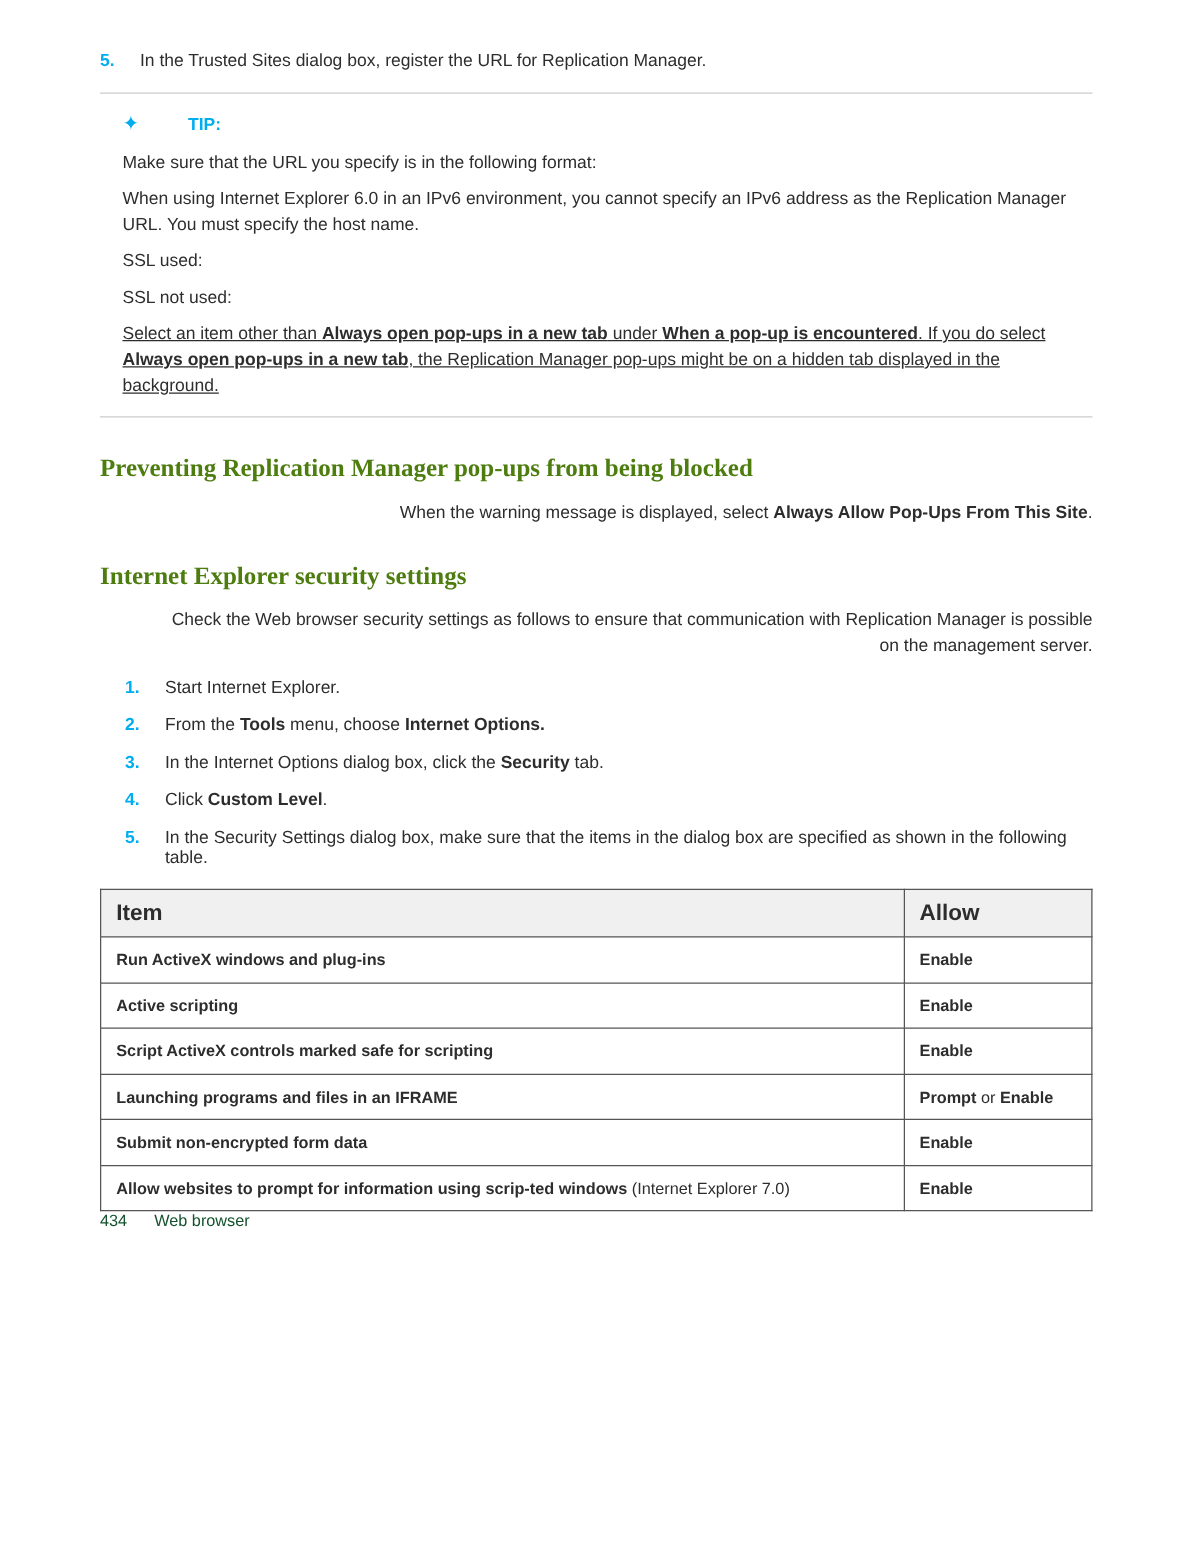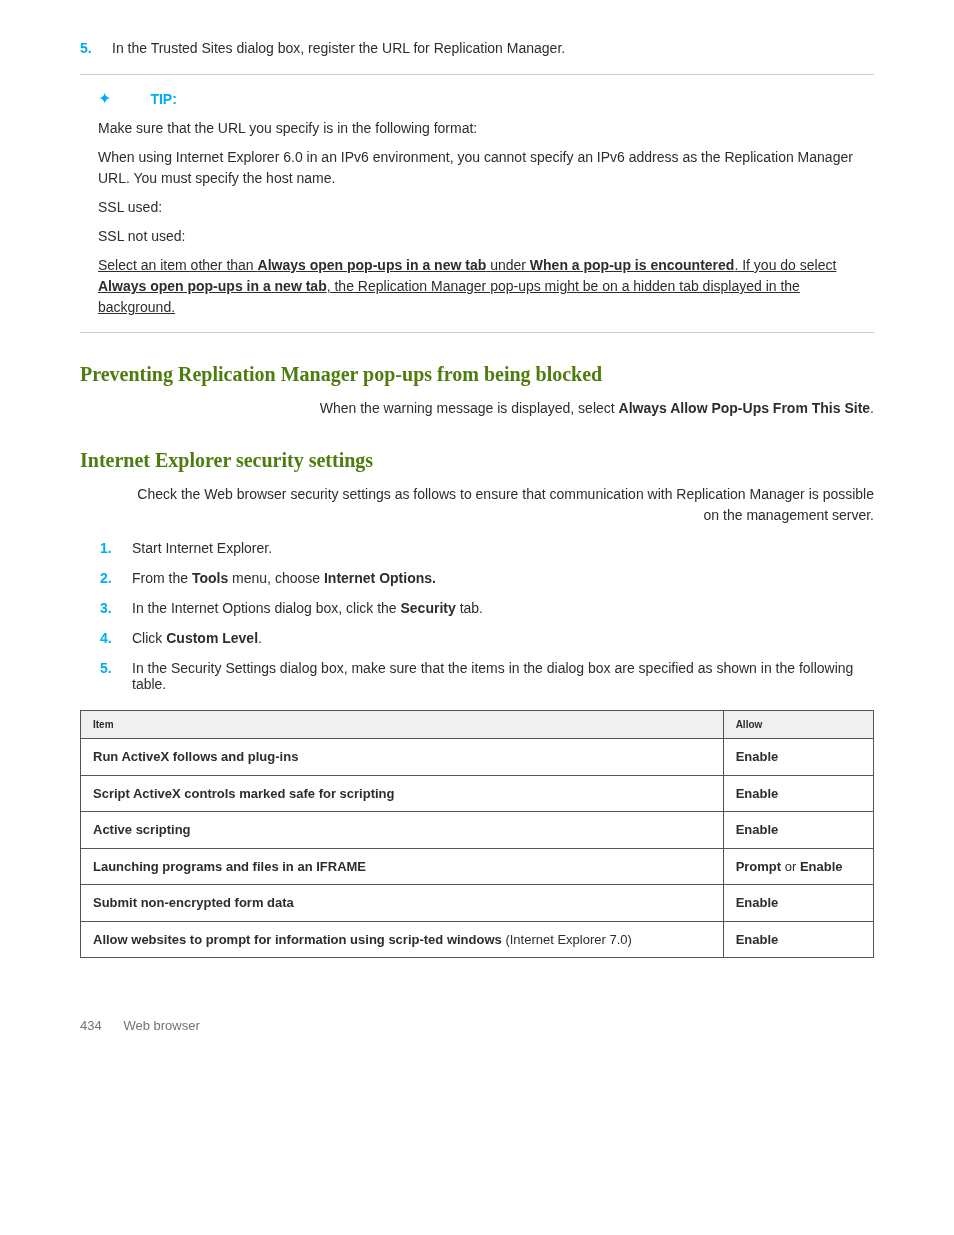--- a/index.html
+++ b/index.html
@@ -95,42 +95,41 @@
       margin-top: 18px;
       border: 1px solid #555555;
     }
 
     table th {
       background: #f0f0f0;
       border: 1px solid #555555;
       padding: 8px 12px;
       text-align: left;
       font-weight: bold;
-      font-size: 10px;
+      font-size: 18px;
     }
 
     table td {
       border: 1px solid #555555;
       padding: 8px 12px;
       font-size: 13px;
       line-height: 1.5;
     }
 
     table tr:nth-child(even) td {
       background: #ffffff;
     }
 
     table tr:nth-child(odd) td {
       background: #ffffff;
     }
 
     .page-footer {
-      margin-top: 60px;
       font-size: 13px;
-      color: #737373;
+      color: #14532d;
     }
   </style>
 </head>
 <body>
 
 <div class="step-numbered">
   <span class="step-number">5.</span>
   <span class="step-text">In the Trusted Sites dialog box, register the URL for Replication Manager.</span>
 </div>
 
@@ -185,29 +184,29 @@
 
 <table>
   <thead>
     <tr>
       <th>Item</th>
       <th>Allow</th>
     </tr>
   </thead>
   <tbody>
     <tr>
-      <td><strong>Run ActiveX follows and plug-ins</strong></td>
+      <td><strong>Run ActiveX windows and plug-ins</strong></td>
+      <td><strong>Enable</strong></td>
+    </tr>
+    <tr>
+      <td><strong>Active scripting</strong></td>
       <td><strong>Enable</strong></td>
     </tr>
     <tr>
       <td><strong>Script ActiveX controls marked safe for scripting</strong></td>
-      <td><strong>Enable</strong></td>
-    </tr>
-    <tr>
-      <td><strong>Active scripting</strong></td>
       <td><strong>Enable</strong></td>
     </tr>
     <tr>
       <td><strong>Launching programs and files in an IFRAME</strong></td>
       <td><strong>Prompt</strong> or <strong>Enable</strong></td>
     </tr>
     <tr>
       <td><strong>Submit non-encrypted form data</strong></td>
       <td><strong>Enable</strong></td>
     </tr>

